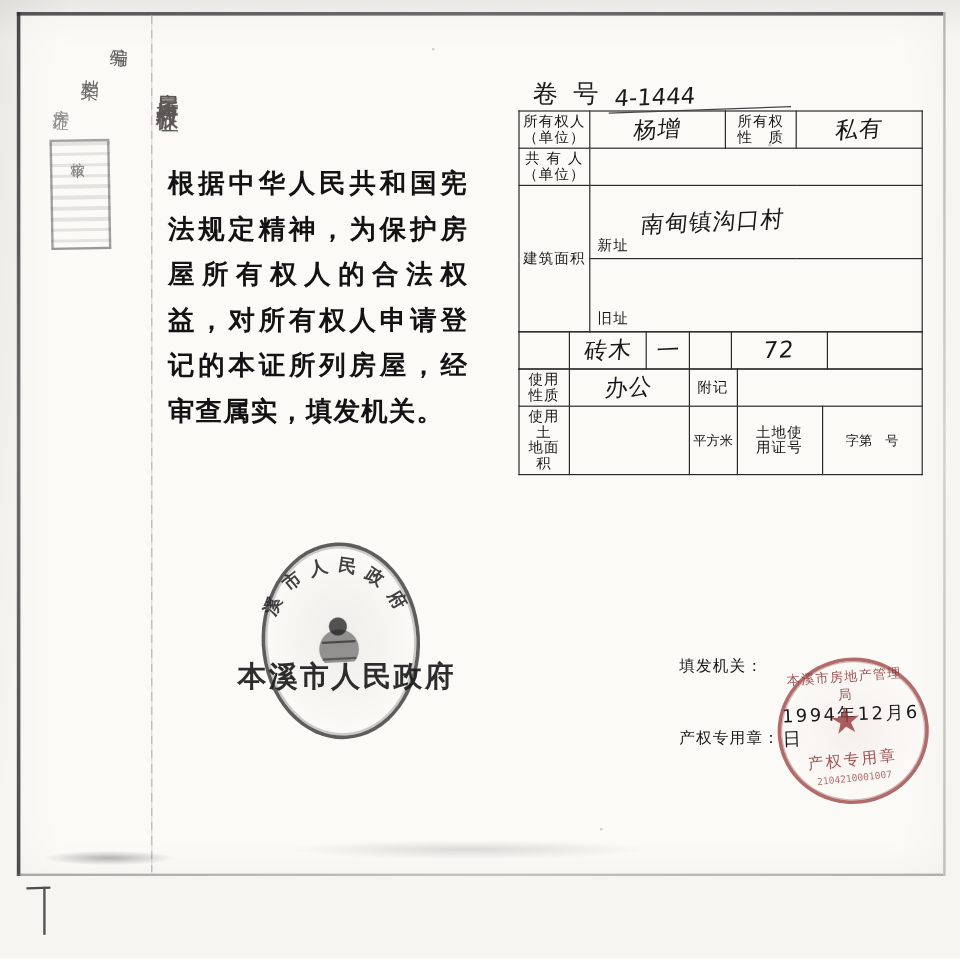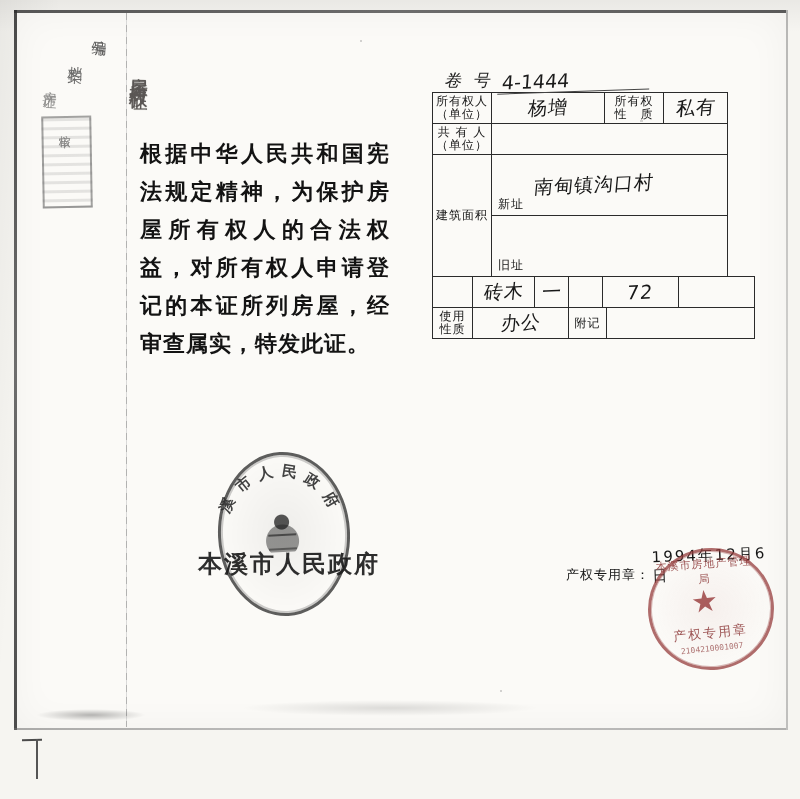--- a/index.html
+++ b/index.html
@@ -232,38 +232,37 @@
   .form-volume {
     position: relative;
     height: 30px;
     display: flex;
     align-items: flex-end;
     gap: 6px;
     padding-left: 12px;
   }
   .form-volume .lbl {
     font-family: "DejaVu Serif","Liberation Serif",serif;
-    font-size: 17px;
+    font-size: 21px;
     color: #1d1d1d;
     letter-spacing: 3px;
-    font-style: italic;
   }
   .form-volume .val {
     font-family: "DejaVu Sans","Liberation Sans",sans-serif;
     font-size: 19px;
     color: #1b1b1b;
     transform: rotate(-2deg) skewX(-6deg);
     border-bottom: 1px solid #444;
     padding: 0 28px 0 4px;
     min-width: 120px;
   }
 
   table.reg {
     border-collapse: collapse;
-    width: 296px;
+    width: 337px;
     table-layout: fixed;
     background: transparent;
   }
   table.reg td {
     border: 1px solid #2b2b2b;
     font-family: "DejaVu Serif","Liberation Serif",serif;
     font-size: 12px;
     color: #161616;
     text-align: center;
     vertical-align: middle;
@@ -414,21 +413,21 @@
     <div class="left-stamp-box">
       <div class="ls-label">审核</div>
     </div>
   </div>
 
   <div class="red-column">
     <div class="rc-text">房屋所有权证</div>
   </div>
 
   <div class="declaration">
-    <p>根据中华人民共和国宪法规定精神，为保护房屋所有权人的合法权益，对所有权人申请登记的本证所列房屋，经审查属实，特发此证。</p>
+    <p>根据中华人民共和国宪法规定精神，为保护房屋所有权人的合法权益，对所有权人申请登记的本证所列房屋，经审查属实，填发机关。</p>
   </div>
 
   <div class="seal">
     <div class="ring"></div>
     <div class="arc-text">
       <span style="transform:rotate(-62deg)">溪</span>
       <span style="transform:rotate(-36deg)">市</span>
       <span style="transform:rotate(-12deg)">人</span>
       <span style="transform:rotate(12deg)">民</span>
       <span style="transform:rotate(36deg)">政</span>
@@ -518,25 +517,36 @@
         <col style="width:68px">
           <col style="width:80px">
       </colgroup>
       <tbody>
         <tr>
           <td class="lbl2 tall" style="width:40px">使用<br>性质</td>
           <td class="tall"><span class="hand lg">办公</span></td>
           <td class="lbl2 tall">附记</td>
           <td class="tall" colspan="2"><span class="hand"></span></td>
         </tr>
+        <tr>
+          <td class="lbl2 tall">使用土<br>地面积</td>
+          <td class="tall"><span class="hand"></span></td>
+          <td class="tall" style="font-size:11px">平方米</td>
+          <td class="lbl2 tall">土地使<br>用证号</td>
+          <td class="tall" style="font-size:11px">字第　号</td>
+        </tr>
       </tbody>
     </table>
   </div>
 
   <div class="issue">
+    <div class="line">
+      <span class="txt">填发机关：</span>
+      <span class="date-hand"></span>
+    </div>
     <div class="line">
       <span class="txt">产权专用章：</span>
       <span class="date-hand">1994年12月6日</span>
     </div>
   </div>
 
   <div class="red-seal">
     <div class="oval"></div>
     <div class="oval-text">本溪市房地产管理局</div>
     <div class="star">★</div>

